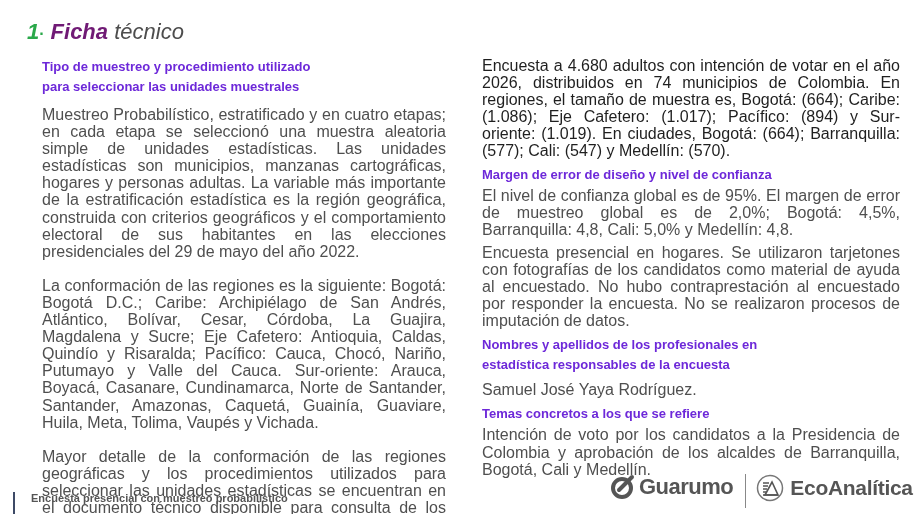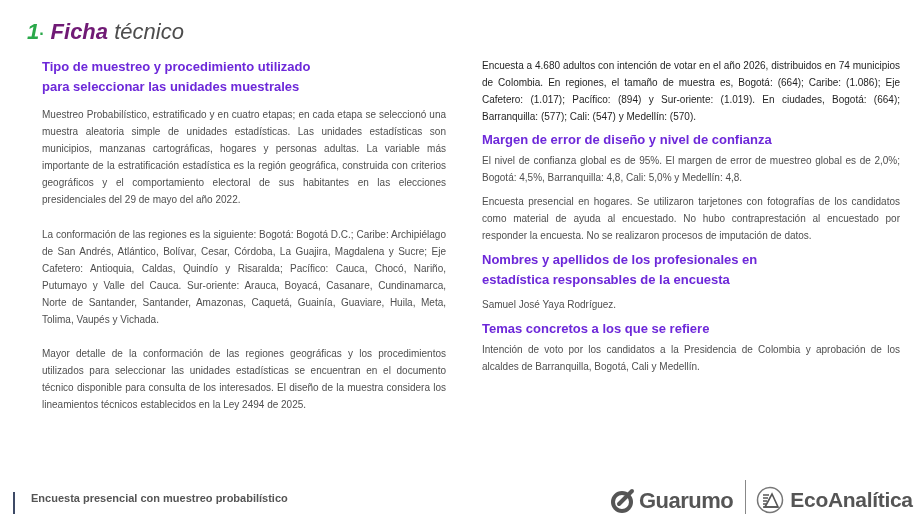--- a/index.html
+++ b/index.html
@@ -21,21 +21,21 @@
     .title .bold { font-weight: bold; color: #701a75; font-style: italic; }
     .title .ital { font-style: italic; color: #4d4d4d; }
 
     .col-left { position: absolute; left: 42px; top: 57px; width: 404px; }
     .col-right { position: absolute; left: 482px; top: 57px; width: 418px; }
 
     h2 {
       font-size: 13px; line-height: 20px; font-weight: bold; color: #6d28d9;
     }
     p {
-      font-size: 10px; line-height: 17.1px; color: #4f4f4f;
+      font-size: 16px; line-height: 17.1px; color: #4f4f4f;
       text-align: justify;
     }
     .left-h2 { margin-bottom: 9px; }
     .left-p { margin-bottom: 17px; }
 
     .r-sec1 h2 { margin-bottom: 7px; }
     .r-sec1 p { color: #1f1f1f; margin-bottom: 5px; }
     .r-sec h2 { margin-bottom: 2px; }
     .r-sec { margin-bottom: 6px; }
     .r-sec.margin-sec p { margin-bottom: 4px; }
@@ -44,21 +44,21 @@
     .footer-left {
       position: absolute; left: 13px; top: 492px;
       border-left: 2px solid #3d4a66; padding-left: 16px;
       height: 28px;
     }
     .footer-left div { font-size: 11px; line-height: 13px; color: #555; white-space: nowrap; }
     .footer-left b { color: #555; }
 
     .logos {
       position: absolute; left: 610px; top: 474px; height: 40px;
-      display: flex; align-items: flex-end;
+      display: flex; align-items: flex-start;
     }
     .guarumo { display: flex; align-items: center; }
     .guarumo-text { font-size: 22px; font-weight: bold; color: #555; letter-spacing: -0.5px; margin-left: 3px; }
     .sep { width: 1px; height: 34px; background: #888; margin: 0 10px 0 12px; }
     .eco { display: flex; align-items: center; }
     .eco-text { font-size: 21px; color: #555; margin-left: 6px; font-weight: bold; letter-spacing: -0.3px; }
   </style>
 </head>
 <body>
 

